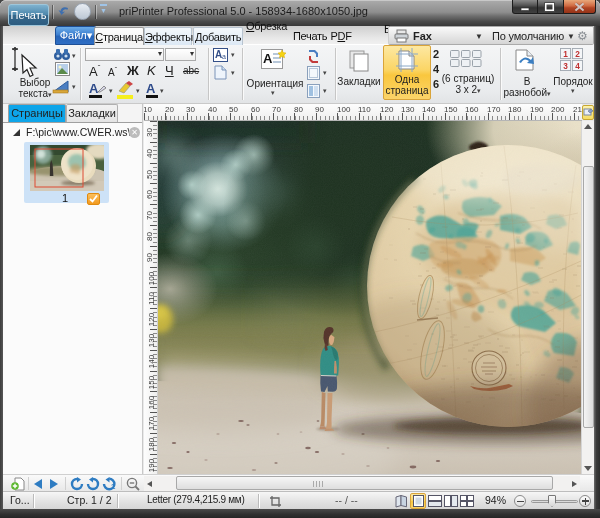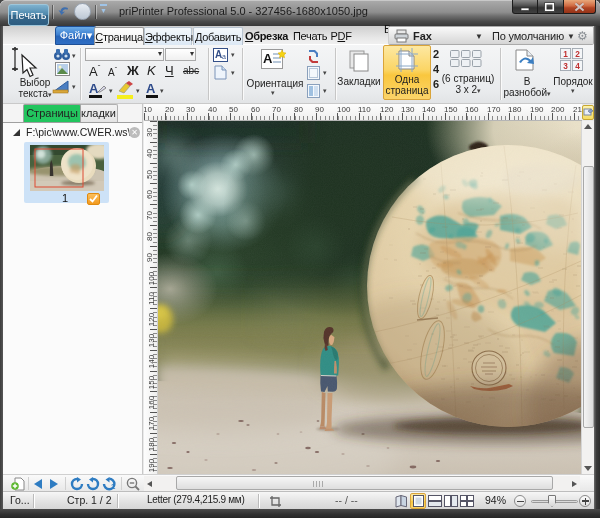--- a/index.html
+++ b/index.html
@@ -36,21 +36,21 @@
 
 #ribbon{position:absolute;left:3px;top:45px;right:6px;height:59px;background:linear-gradient(#f4f5f6,#e9ebed 80%,#e2e4e6);border-bottom:1px solid #c9c9c9;}
 .gsep{position:absolute;top:3px;height:52px;width:1px;background:#c6c6c6;box-shadow:1px 0 0 #fafafa;}
 .rlabel{position:absolute;font-size:10px;color:#222;text-align:center;}
 .dd{color:#444;font-size:7px;}
 .combo{position:absolute;height:13px;background:linear-gradient(#fff,#f0f0f0);border:1px solid #a9a9a9;}
 .combo:after{content:"▾";position:absolute;right:1px;top:0px;font-size:8px;color:#333;}
 
 #panel{position:absolute;left:3px;top:104px;width:140px;bottom:44px;background:#f4f4f4;border-right:1px solid #c8c8c8;}
 .ptab{position:absolute;top:0;height:18px;font-size:11px;color:#222;text-align:center;line-height:17px;}
-#ptab1{left:20px;width:58px;background:#22c55e;border:1px solid #a0a0a0;border-bottom:none;border-radius:2px 2px 0 0;z-index:2;}
+#ptab1{left:5px;width:58px;background:#0ea5e9;border:1px solid #a0a0a0;border-bottom:none;border-radius:2px 2px 0 0;z-index:2;}
 #ptab2{left:63px;width:52px;background:linear-gradient(#f2f2f2,#e4e4e4);border:1px solid #b0b0b0;border-bottom:none;border-radius:2px 2px 0 0;}
 #ptree{position:absolute;left:0;top:18px;right:0;bottom:0;background:#fbfbfb;border-top:1px solid #a0a0a0;}
 
 #hruler{position:absolute;left:144px;top:104px;width:438px;height:17px;background:linear-gradient(#fdfdfd,#efefee);border-bottom:1px solid #b5b5b5;overflow:hidden;font-size:8px;color:#3a3a3a;}
 #vruler{position:absolute;left:144px;top:121px;width:14px;bottom:44px;background:linear-gradient(90deg,#fdfdfd,#efefee);border-right:1px solid #cfcfcf;overflow:hidden;font-size:8px;color:#3a3a3a;}
 .hnum{position:absolute;top:1px;}
 .vnum{position:absolute;left:1px;transform:rotate(-90deg);transform-origin:center;}
 
 #photo{position:absolute;left:158px;top:121px;width:423px;height:353px;background:#243828;}
 
@@ -72,21 +72,21 @@
 <div id="titlebar"></div>
 <div id="printbtn">Печать</div>
 <div class="qsep" style="left:53px"></div>
 <svg class="abs" style="left:57px;top:5px" width="16" height="14" viewBox="0 0 16 14">
     <path d="M11 3 C7 1 4 3 3.5 6 L1.5 5 L4.5 10 L8 6.5 L5.5 7 C6 4.5 8.5 3.5 10.5 4.8 Z" fill="#3f6fae"></path>
   </svg>
 <div class="abs" style="left:74px;top:3px;width:17px;height:17px;border-radius:50%;background:linear-gradient(#e8edf3,#bcc7d4);border:1px solid #9aa6b5;"></div>
 <div class="qsep" style="left:96px"></div>
 <div class="abs" style="left:100px;top:4px;width:7px;height:1.5px;background:#9fc4e8;"></div>
 <div class="abs" style="left:100px;top:7px;font-size:7px;color:#9fc4e8;">▼</div>
-<div id="title">priPrinter Professional 5.0 - 327456-1680x1050.jpg</div>
+<div id="title">priPrinter Professional 5.0 - 158934-1680x1050.jpg</div>
 <div id="winbtns">
  <div class="wb min">
       <svg width="24" height="14" viewBox="0 0 24 14" style="position:absolute;left:0;top:0">
         <rect x="8" y="8" width="8" height="2.6" fill="#fff" stroke="#333" stroke-width="0.7"></rect>
       </svg>
     </div>
  <div class="wb max">
       <svg width="23" height="14" viewBox="0 0 23 14" style="position:absolute;left:0;top:0">
         <rect x="7.5" y="3.5" width="8" height="7" fill="none" stroke="#fff" stroke-width="2"></rect>
         <rect x="6.6" y="2.6" width="9.8" height="8.8" fill="none" stroke="#333" stroke-width="0.8"></rect>
@@ -97,21 +97,21 @@
         <path d="M11.5 3.5 L19.5 10.5 M19.5 3.5 L11.5 10.5" stroke="#fff" stroke-width="2.2"></path>
         <path d="M11.5 3.5 L19.5 10.5 M19.5 3.5 L11.5 10.5" stroke="#40100a" stroke-width="3.4" opacity="0.25"></path>
       </svg>
     </div>
 </div>
 <div id="tabrow"></div>
 <div id="filebtn">Файл▾</div>
 <div class="rtab active" style="left:94px;top:27px;width:50px;"><u>С</u>траница</div>
 <div class="rtab" style="left:144px;top:27px;width:48px;background:linear-gradient(#f4f8fc,#dce8f4);border:1px solid #b8c4d0;border-bottom:none;border-radius:2px 2px 0 0;"><u>Э</u>ффекты</div>
 <div class="rtab" style="left:193px;top:27px;width:50px;background:linear-gradient(#f4f8fc,#dce8f4);border:1px solid #b8c4d0;border-bottom:none;border-radius:2px 2px 0 0;"><u>Д</u>обавить</div>
-<div class="rtab" style="left:244px;top:27px;width:45px;font-weight:bold;"><u>О</u>брезка</div>
+<div class="rtab" style="left:244px;top:17px;width:45px;"><u>О</u>брезка</div>
 <div class="rtab" style="left:293px;top:27px;width:33px;">Печать</div>
 <div class="rtab" style="left:330px;top:27px;width:22px;">P<u>D</u>F</div>
 <div class="rtab" style="left:356px;top:20px;width:21px;margin-left:27px;">Вид</div>
 <div id="prngroup">
  <svg class="abs" style="left:5px;top:2px" width="15" height="14" viewBox="0 0 15 14">
       <rect x="3" y="1" width="9" height="4" fill="#e8e8e8" stroke="#777" stroke-width="1"></rect>
       <rect x="1" y="5" width="13" height="5" rx="1" fill="#cfd4d9" stroke="#777" stroke-width="1"></rect>
       <rect x="3" y="9" width="9" height="4" fill="#fff" stroke="#777" stroke-width="1"></rect>
     </svg>
  <div class="abs" style="left:24px;top:3px;font-weight:bold;">Fax</div>

